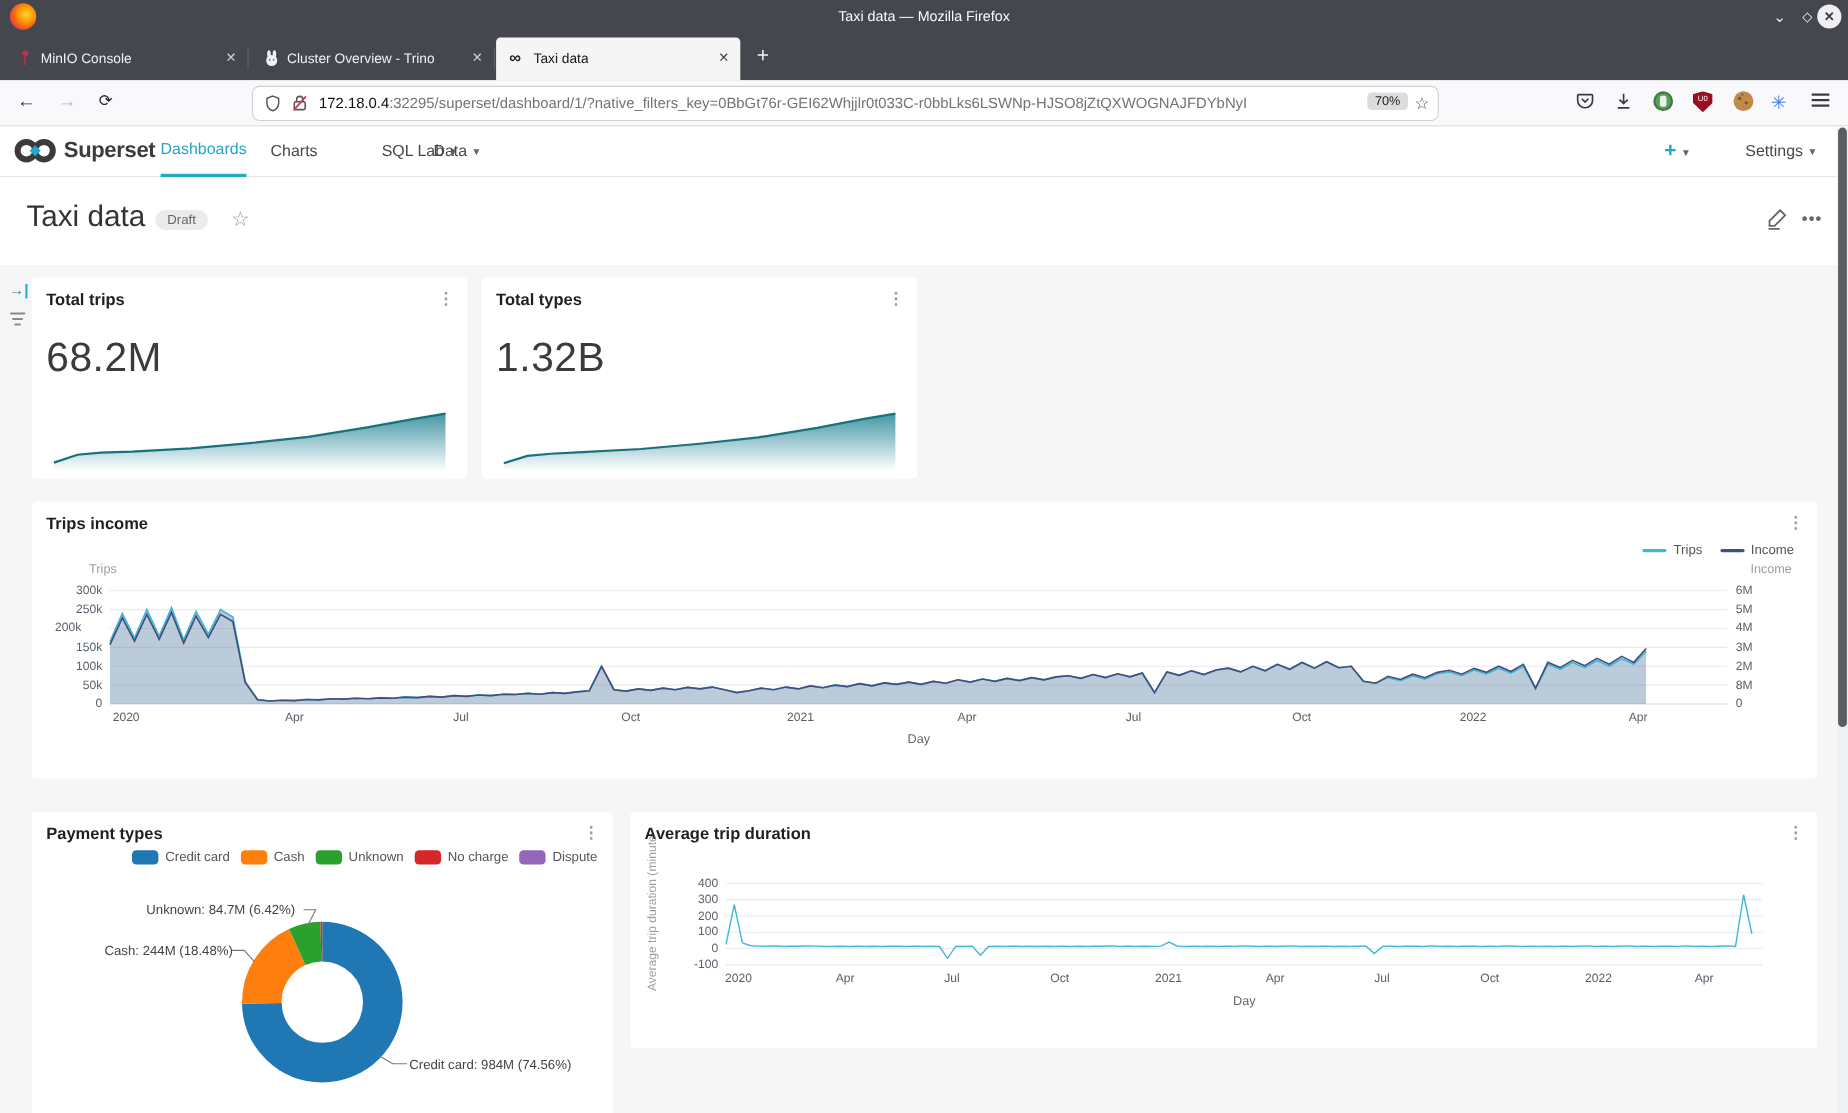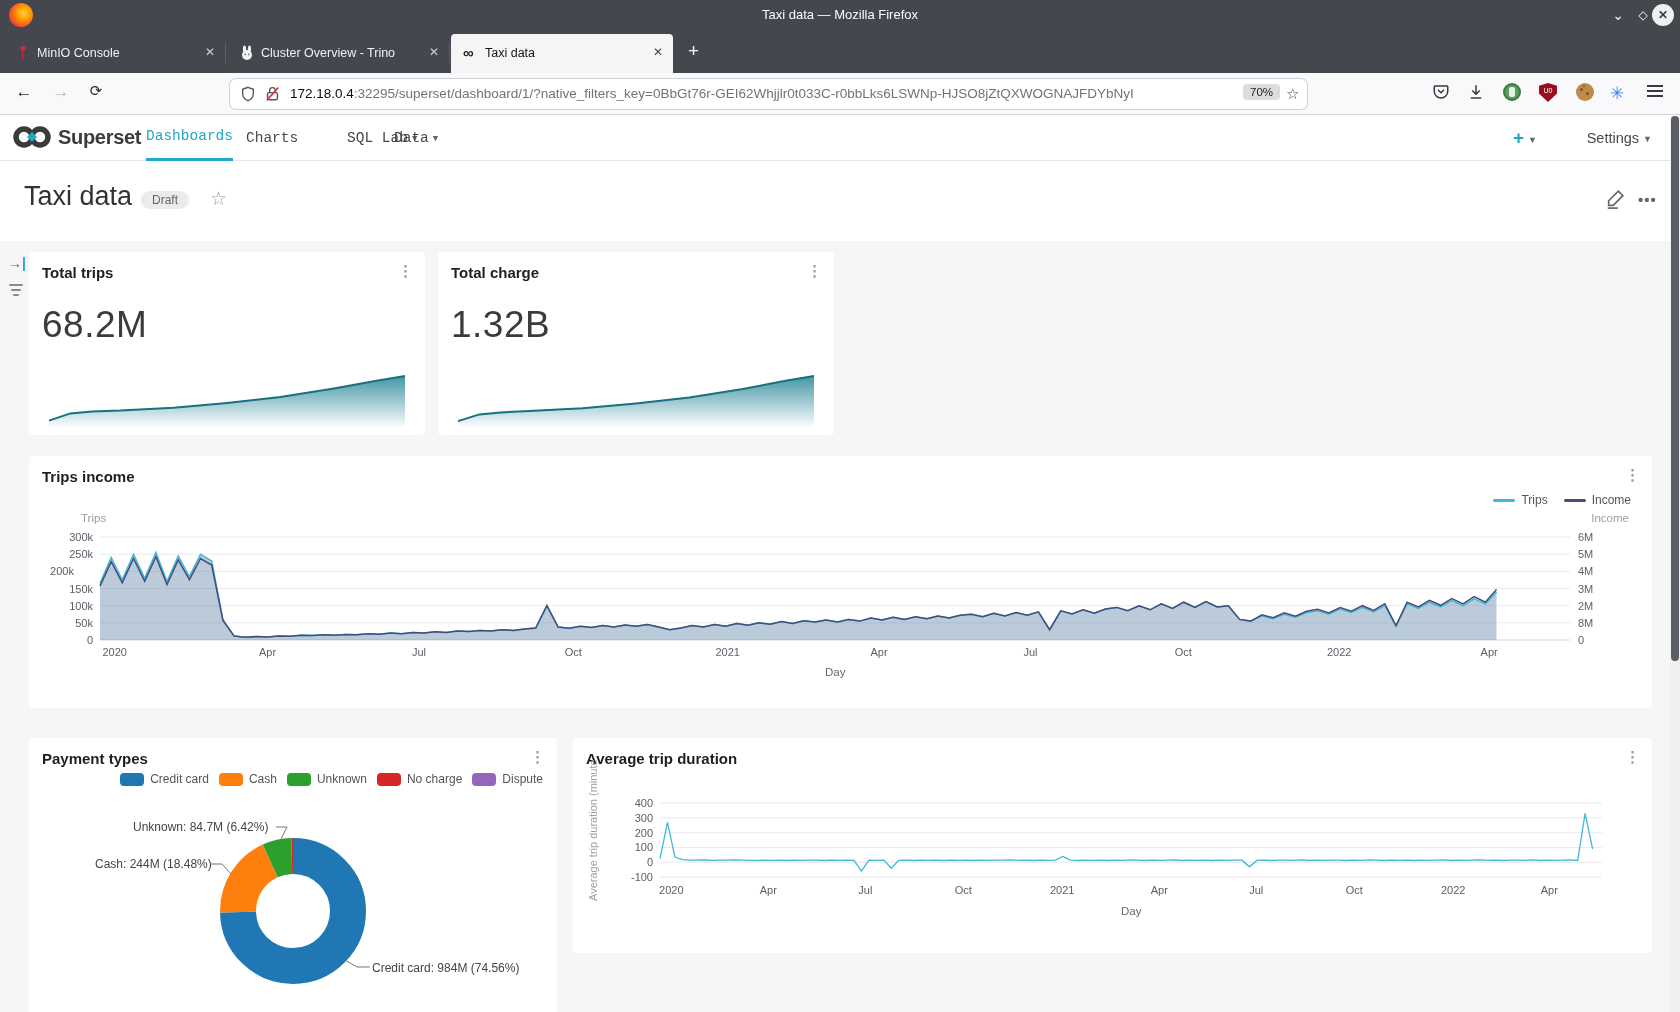--- a/index.html
+++ b/index.html
@@ -30,21 +30,21 @@
   .url-text { position:absolute; left:60px; top:7px; font-size:13.5px; color:#737373; white-space:nowrap; overflow:hidden; width:985px; }
   .url-text b { color:#0c0c0d; font-weight:normal; }
   .zoom-badge { position:absolute; left:1013px; top:5px; background:#dcdcde; border-radius:4px; font-size:11.5px; color:#222; padding:2px 7px; }
   .star-ico { position:absolute; left:1056px; top:6px; font-size:15px; color:#4a4a4f; }
   .tb-right { position:absolute; top:10px; }
 
   
   .ss-nav { position:absolute; left:0; top:115px; width:1680px; height:46px; background:#fff; border-bottom:1px solid #e6e6e6; }
   .brand { position:absolute; left:12px; top:9px; display:flex; align-items:center; gap:6px; }
   .brand-name { font-size:20px; font-weight:bold; color:#3b3b3b; letter-spacing:-.3px; }
-  .nav-item { position:absolute; top:0; height:46px; line-height:46px; font-size:14.5px; color:#484848;font-family:Liberation Mono, monospace; }
+  .nav-item { position:absolute; top:0; height:46px; line-height:46px; font-size:14.5px; color:#484848; }
   .nav-item.active { color:#20a7c9; border-bottom:3px solid #20a7c9; line-height:43px; }
   .caret { font-size:9px; color:#666; margin-left:4px; vertical-align:1px; }
   .nav-plus { position:absolute; right:143px; top:0; height:46px; line-height:46px; color:#20a7c9; font-size:19px; font-weight:bold; }
   .nav-settings { position:absolute; right:28px; top:0; height:46px; line-height:46px; font-size:14.5px; color:#484848; }
 
   
   .dash-header { position:absolute; left:0; top:161px; width:1680px; height:80px; background:#fff; }
   .dash-title { position:absolute; left:24px; top:20px; font-size:27px; color:#333; font-weight:500; }
   .draft-pill { position:absolute; left:141px; top:30px; background:#ebebeb; color:#666; font-size:12px; border-radius:10px; padding:2px 11px; }
   .fav-star { position:absolute; left:210px; top:26px; font-size:19px; color:#9b9b9b; }
@@ -207,21 +207,21 @@
             <stop offset="0%" stop-color="#2f8b9b" stop-opacity="0.9"></stop>
             <stop offset="100%" stop-color="#2f8b9b" stop-opacity="0.02"></stop>
           </linearGradient>
         </defs>
         <path d="M8.0,50.6 L29.4,43.4 L50.7,41.5 L79.2,40.6 L132.6,37.7 L186.0,32.9 L239.4,27.1 L292.8,18.5 L335.5,10.8 L364.0,6.0 L364.0,57 L8.0,57 Z" fill="url(#g0)" stroke="none"></path>
         <path d="M8.0,50.6 L29.4,43.4 L50.7,41.5 L79.2,40.6 L132.6,37.7 L186.0,32.9 L239.4,27.1 L292.8,18.5 L335.5,10.8 L364.0,6.0" fill="none" stroke="#17717f" stroke-width="2"></path>
       </svg>
   </div>
 
   <div class="card" style="left:438px; top:11px; width:396px; height:183px;">
-    <div class="card-title">Total charge</div>
+    <div class="card-title">Total types</div>
     <div class="kebab">⋮</div>
     <div class="bignum">1.32B</div>
     <svg id="spark1" class="abs" style="left:12px; top:118px;" width="372" height="58">
         <defs>
           <linearGradient id="g1" x1="0" y1="0" x2="0" y2="1">
             <stop offset="0%" stop-color="#2f8b9b" stop-opacity="0.9"></stop>
             <stop offset="100%" stop-color="#2f8b9b" stop-opacity="0.02"></stop>
           </linearGradient>
         </defs>
         <path d="M8.0,51.1 L29.4,44.4 L50.7,42.5 L79.2,41.0 L132.6,38.2 L186.0,33.4 L239.4,27.6 L292.8,19.0 L335.5,10.8 L364.0,6.0 L364.0,57 L8.0,57 Z" fill="url(#g1)" stroke="none"></path>

